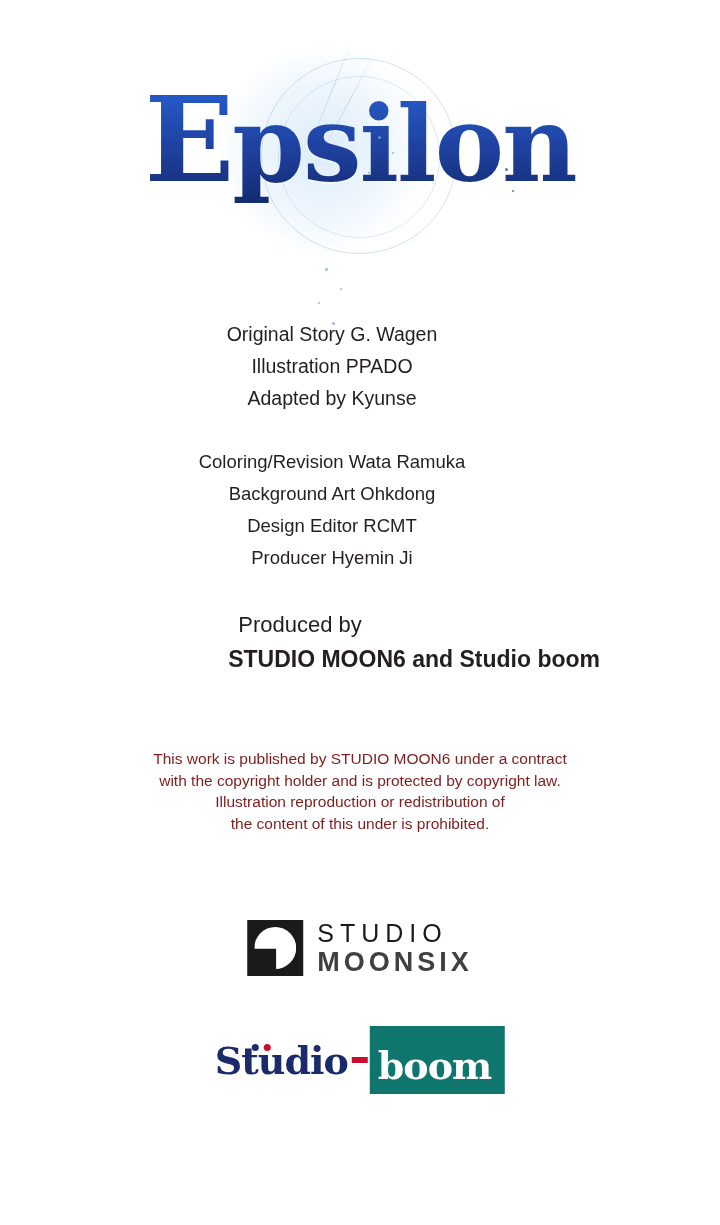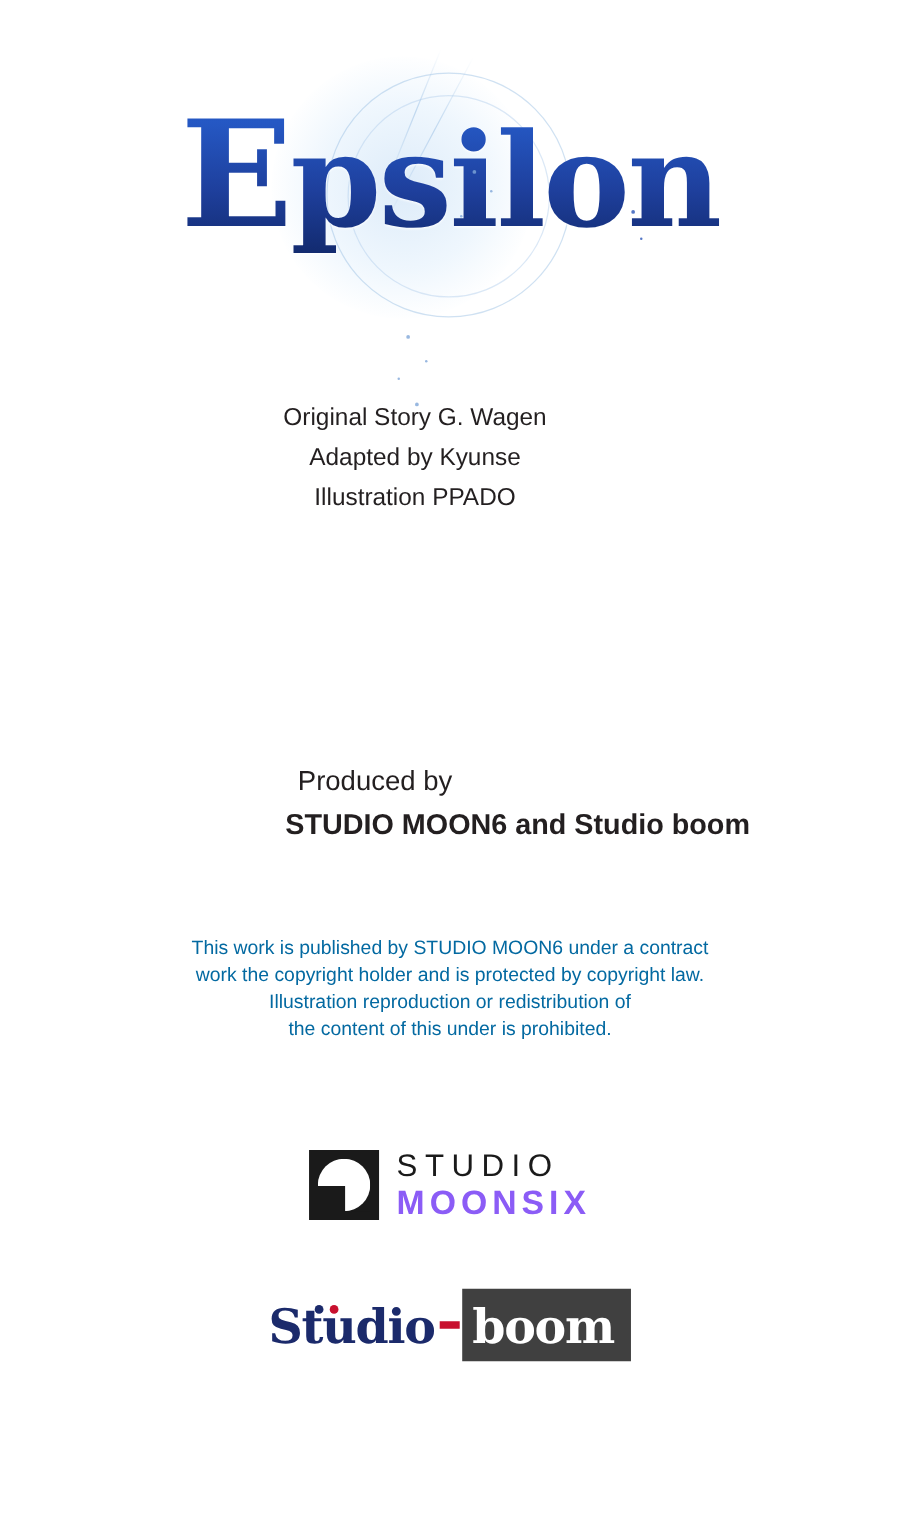--- a/index.html
+++ b/index.html
@@ -134,21 +134,21 @@
   .legal {
     position: absolute;
     top: 748px;
     left: 0;
     width: 720px;
     text-align: center;
   }
   .legal-line {
     font-size: 15.5px;
     line-height: 21.5px;
-    color: #0369a1;
+    color: #7f1d1d;
     text-align: center;
   }
 
   
   .logo-moonsix {
     position: absolute;
     top: 920px;
     left: 50%;
     transform: translateX(-50%);
     display: flex;
@@ -186,21 +186,21 @@
     font-size: 25px;
     letter-spacing: 6px;
     font-weight: 400;
     color: #1a1a1a;
     font-family: "Liberation Sans", sans-serif;
   }
   .ms-moonsix {
     font-size: 27px;
     letter-spacing: 4px;
     font-weight: 700;
-    color: #8b5cf6;
+    color: #404040;
     margin-top: 3px;
     font-family: "Liberation Sans", sans-serif;
   }
 
   .logo-boom {
     position: absolute;
     top: 1032px;
     left: 50%;
     transform: translateX(-50%);
     display: flex;
@@ -234,22 +234,22 @@
   }
   .boom-studio .umlaut i:nth-child(1) { left: 0; }
   .boom-studio .umlaut i:nth-child(2) { left: 12px; background: #c8102e; }
   .boom-dash {
     width: 16px;
     height: 6px;
     background: #c8102e;
     margin: 0 2px 0 0;
   }
   .boom-box {
-    background: #404040;
-    padding: 10px 14px 8px 8px;
+    background: #0f766e;
+    padding: 20px 14px 8px 8px;
     display: flex;
     align-items: flex-end;
   }
   .boom-word {
     font-family: "DejaVu Serif", serif;
     font-size: 38px;
     font-weight: 700;
     color: #ffffff;
     letter-spacing: -1px;
     line-height: 40px;
@@ -278,33 +278,39 @@
     <div class="sparkle s5"></div>
     <div class="sparkle s6"></div>
     <div class="sparkle s7"></div>
     <div class="sparkle s8"></div>
     <div class="sparkle s9"></div>
   </div>
 
   <div class="credits">
     <div class="credits-group-1">
       <div class="credit-line">Original Story G. Wagen</div>
+      <div class="credit-line">Illustration PPADO</div>
       <div class="credit-line">Adapted by Kyunse</div>
-      <div class="credit-line">Illustration PPADO</div>
+    </div>
+    <div class="credits-group-2">
+      <div class="credit-line">Coloring/Revision Wata Ramuka</div>
+      <div class="credit-line">Background Art Ohkdong</div>
+      <div class="credit-line">Design Editor RCMT</div>
+      <div class="credit-line">Producer Hyemin Ji</div>
     </div>
   </div>
 
   <div class="produced">
     <div class="produced-by">Produced by</div>
     <div class="studios">STUDIO MOON6 and Studio boom</div>
   </div>
 
   <div class="legal">
     <div class="legal-line">This work is published by STUDIO MOON6 under a contract</div>
-    <div class="legal-line">work the copyright holder and is protected by copyright law.</div>
+    <div class="legal-line">with the copyright holder and is protected by copyright law.</div>
     <div class="legal-line">Illustration reproduction or redistribution of</div>
     <div class="legal-line">the content of this under is prohibited.</div>
   </div>
 
   <div class="logo-moonsix">
     <div class="ms-mark"></div>
     <div class="ms-text">
       <div class="ms-studio">STUDIO</div>
       <div class="ms-moonsix">MOONSIX</div>
     </div>

